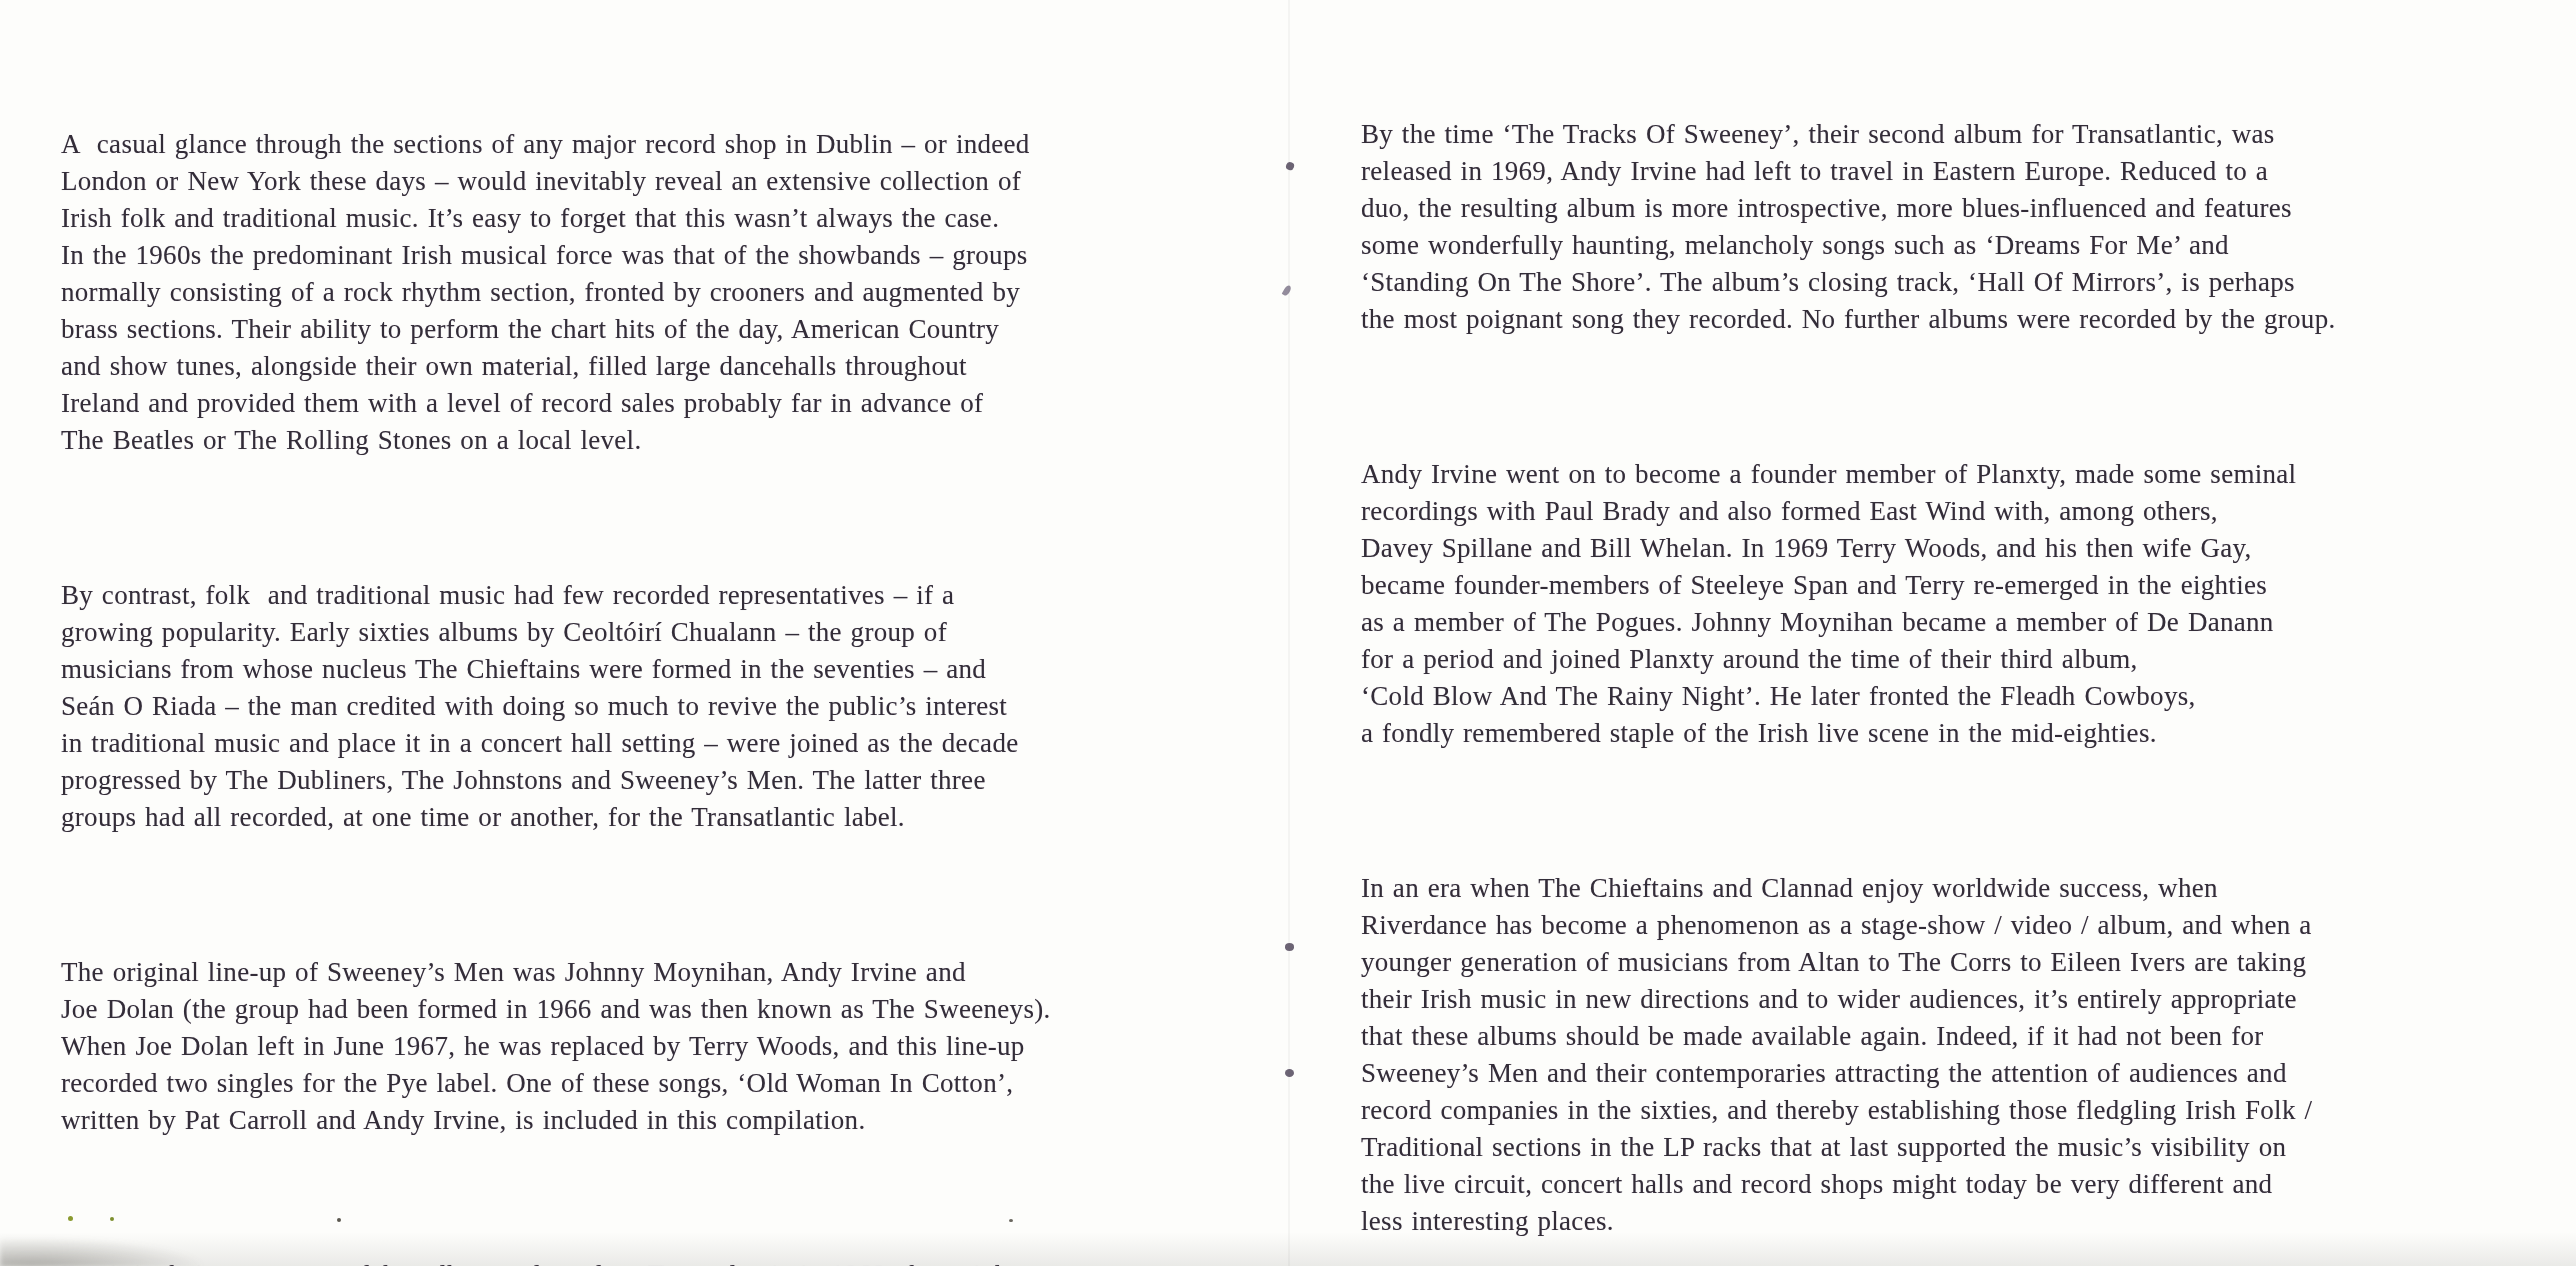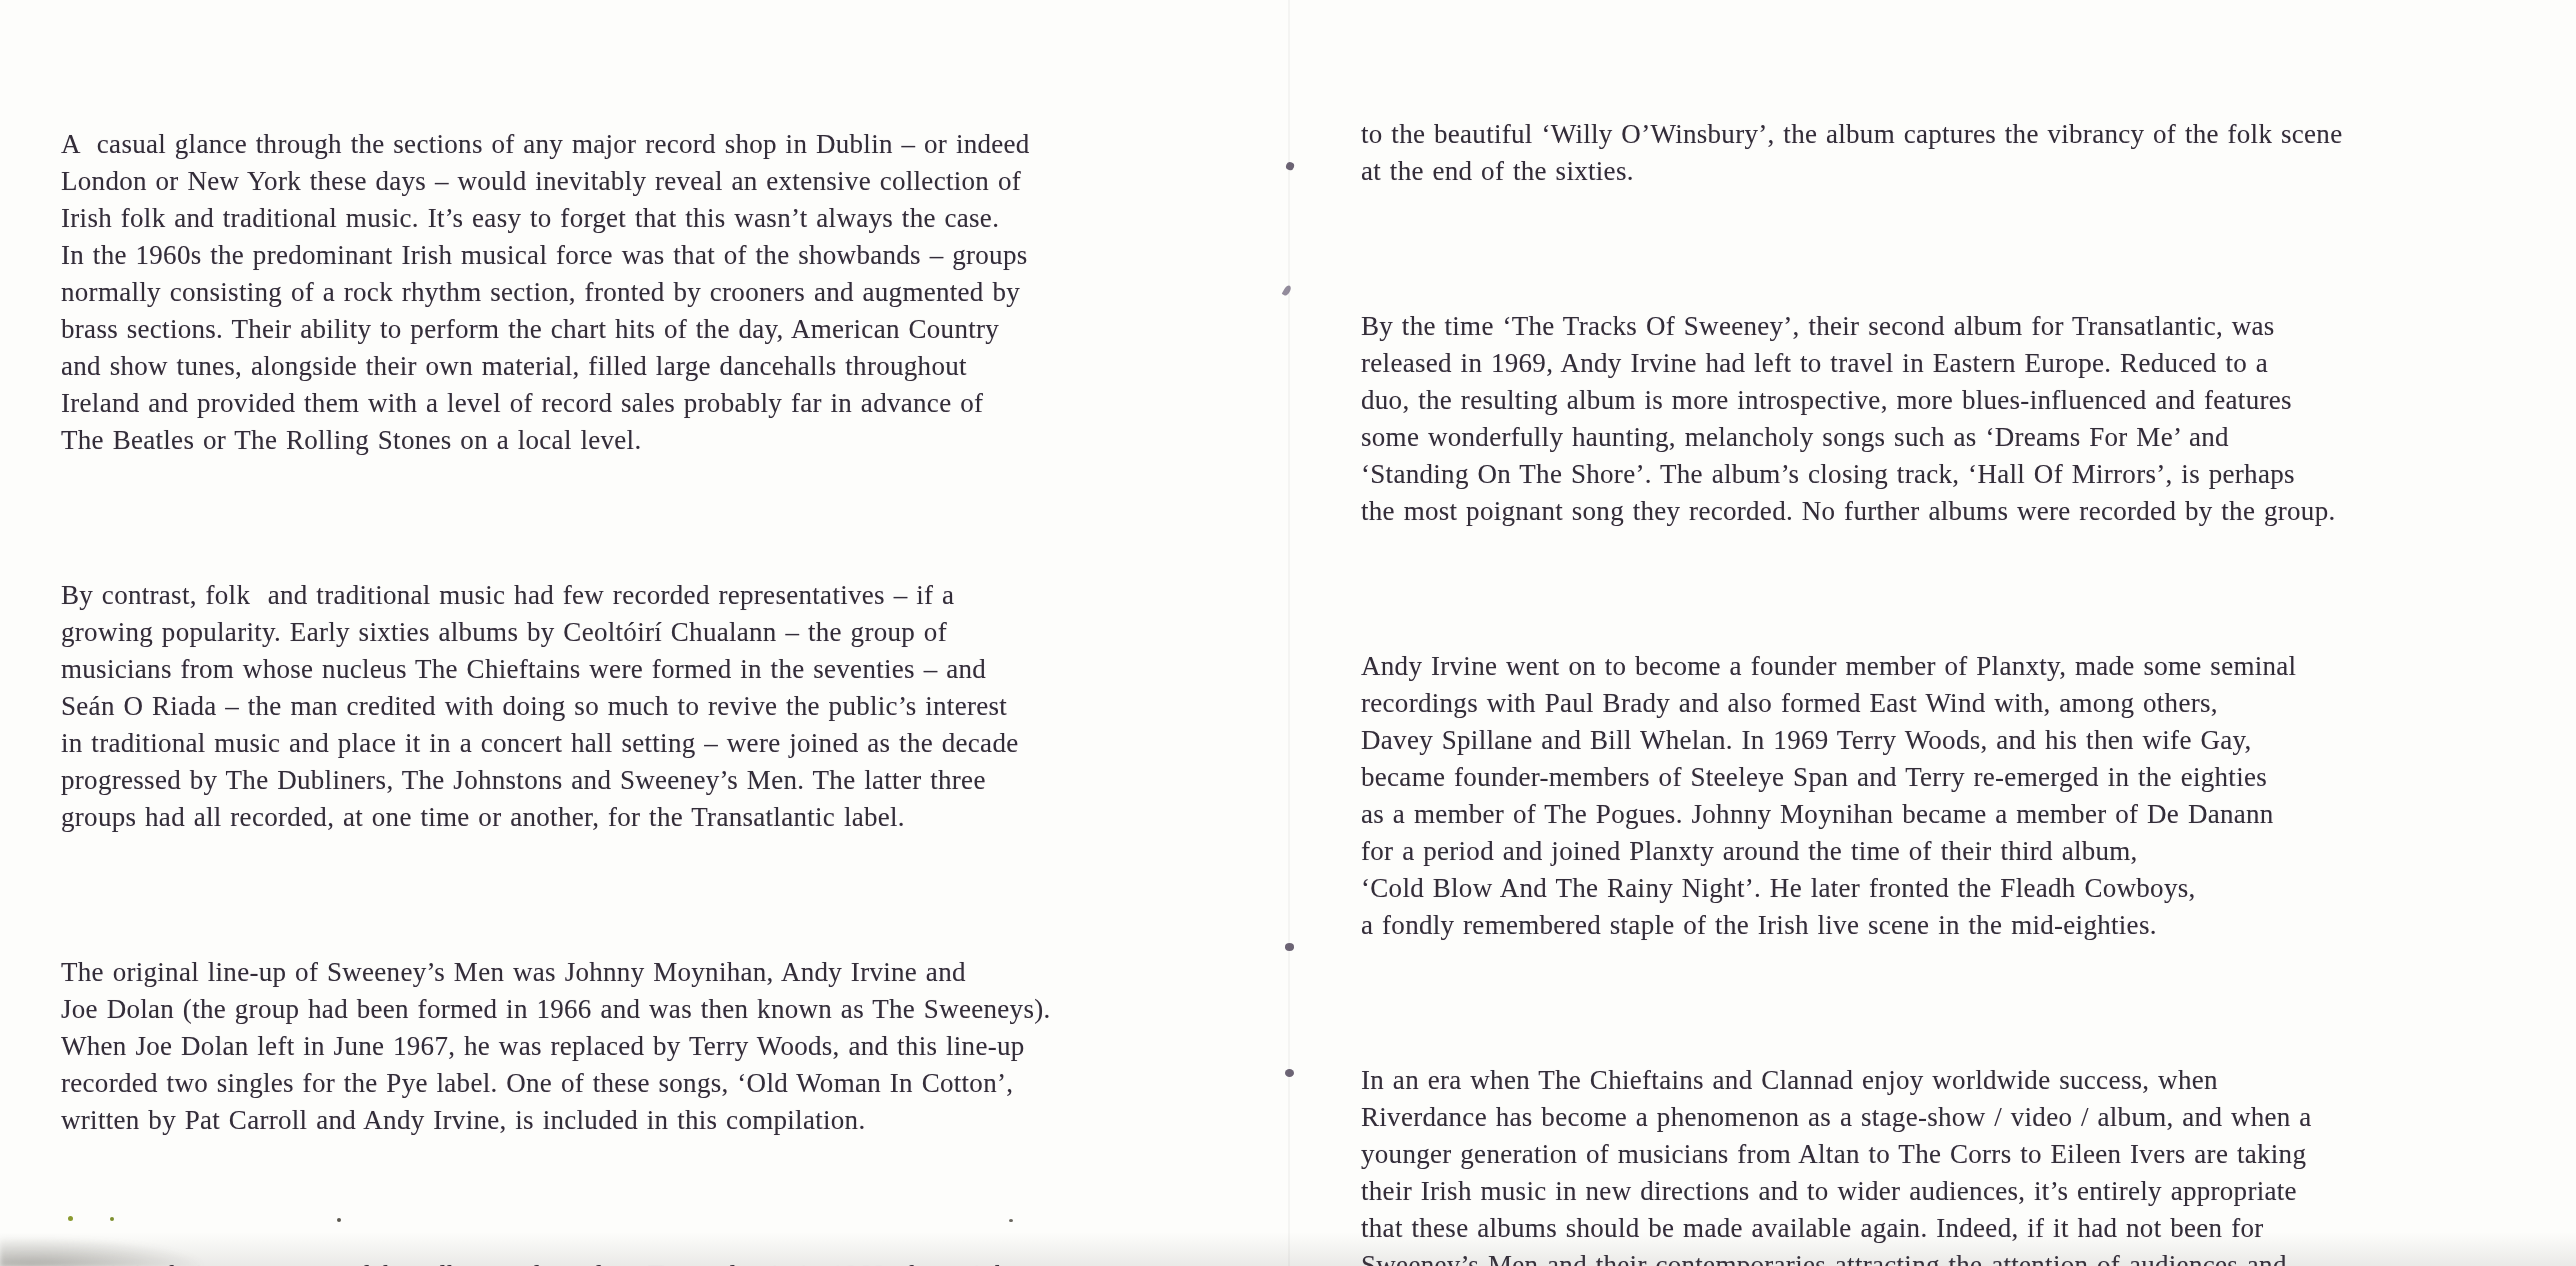--- a/index.html
+++ b/index.html
@@ -99,22 +99,20 @@
     <p class="para">But it is their eponymous debut album, released on Transatlantic in 1968, that might
 almost serve as a template for many of the artists and recordings that followed in its
 wake. The raw excitement of the performances, the intricacies of the deft instrumental
 arrangements and, perhaps most importantly, the willingness to feature material from
 within the Irish tradition as well as the rich British and American folk traditions, all
 made for a distinctive and innovative debut. From familiar Irish songs such as
 ‘Dicey Riley’ and folk standards ‘Tom Dooley’ and ‘The Handsome Cabin Boy’</p>
   </div>
 
   <div class="col col-right">
-    <p class="para">to the beautiful ‘Willy O’Winsbury’, the album captures the vibrancy of the folk scene
-at the end of the sixties.</p>
     <p class="para">By the time ‘The Tracks Of Sweeney’, their second album for Transatlantic, was
 released in 1969, Andy Irvine had left to travel in Eastern Europe. Reduced to a
 duo, the resulting album is more introspective, more blues-influenced and features
 some wonderfully haunting, melancholy songs such as ‘Dreams For Me’ and
 ‘Standing On The Shore’. The album’s closing track, ‘Hall Of Mirrors’, is perhaps
 the most poignant song they recorded. No further albums were recorded by the group.</p>
     <p class="para">Andy Irvine went on to become a founder member of Planxty, made some seminal
 recordings with Paul Brady and also formed East Wind with, among others,
 Davey Spillane and Bill Whelan. In 1969 Terry Woods, and his then wife Gay,
 became founder-members of Steeleye Span and Terry re-emerged in the eighties

